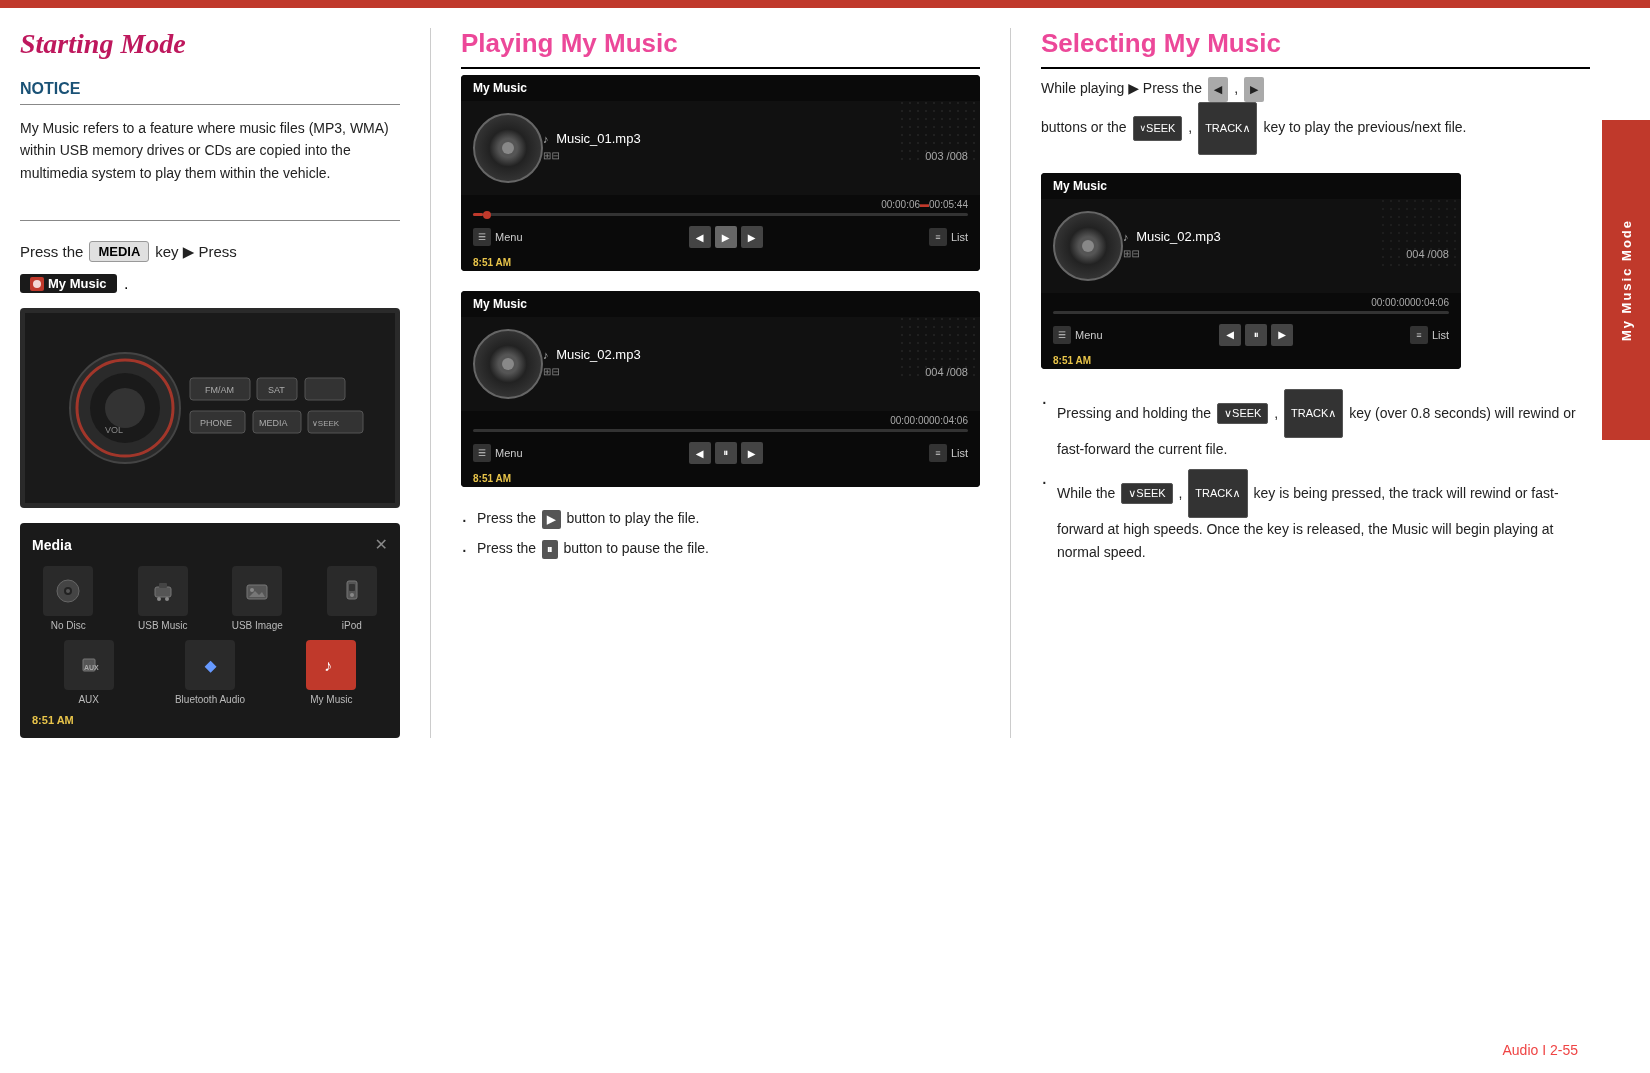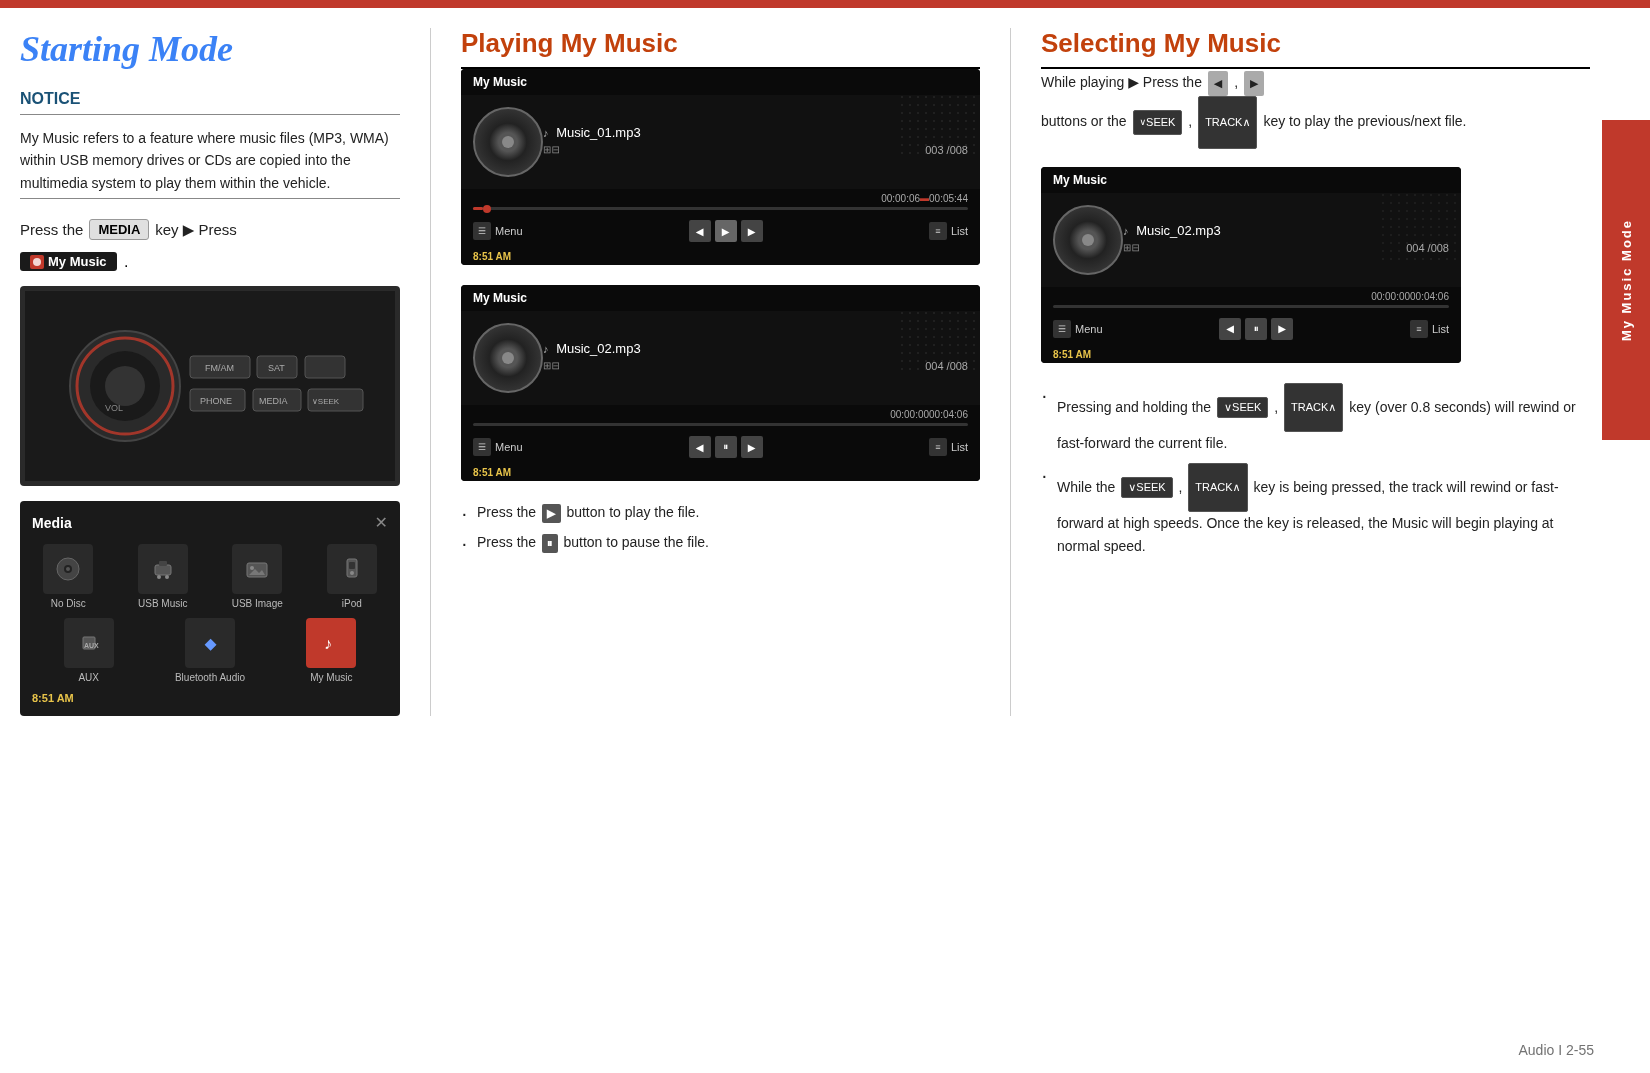--- a/index.html
+++ b/index.html
@@ -64,54 +64,54 @@
 
     
     .col3 {
       flex: 1;
       padding-left: 30px;
       border-left: 1px solid #ccc;
     }
 
     
     .section-title-italic {
-      font-size: 36px;
+      font-size: 28px;
       font-weight: bold;
       font-style: italic;
-      color: #3b82f6;
+      color: #be185d;
       margin-bottom: 20px;
       font-family: 'Times New Roman', serif;
     }
 
     .section-title-bold {
       font-size: 26px;
       font-weight: bold;
-      color: #c2410c;
-      margin-bottom: 0;
+      color: #ec4899;
+      margin-bottom: 6px;
       border-bottom: 2px solid #000;
       padding-bottom: 8px;
     }
 
     
     .notice-label {
       font-size: 16px;
       font-weight: bold;
       color: #1a5276;
       margin-bottom: 6px;
     }
     .notice-divider {
       border: none;
       border-top: 1px solid #888;
       margin-bottom: 12px;
     }
     .notice-text {
       font-size: 14px;
       line-height: 1.6;
       color: #222;
-      margin-bottom: 4px;
+      margin-bottom: 36px;
     }
     .notice-bottom-divider {
       border: none;
       border-top: 1px solid #888;
       margin-bottom: 20px;
     }
 
     
     .key-instruction {
       font-size: 15px;
@@ -452,23 +452,23 @@
       padding: 2px 6px;
       font-size: 11px;
       margin: 0 2px;
       vertical-align: middle;
     }
 
     
     .page-footer {
       position: absolute;
       bottom: 15px;
-      right: 56px;
+      right: 72px;
       font-size: 14px;
-      color: #737373;
+      color: #ef4444;
     }
 
     
     .dot-pattern {
       position: absolute;
       right: 0;
       top: 0;
       width: 80px;
       height: 60px;
       opacity: 0.3;

